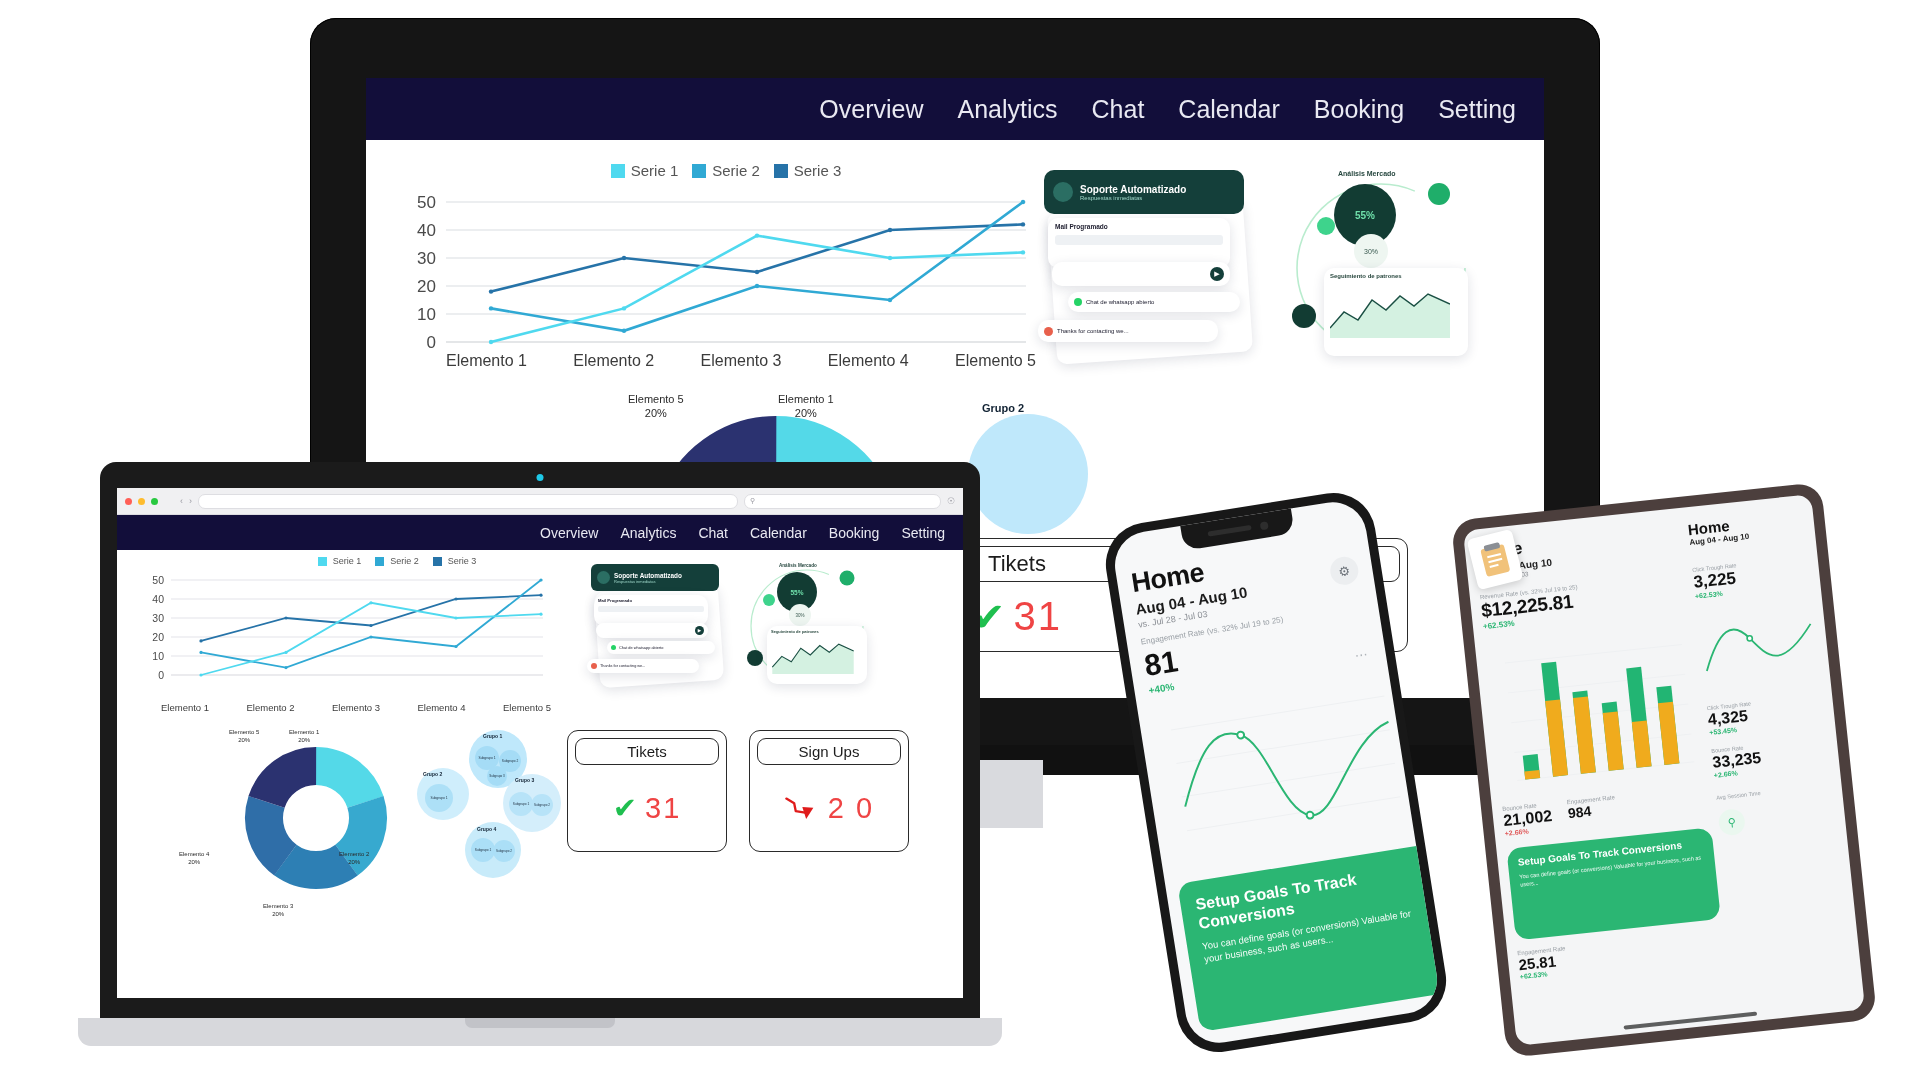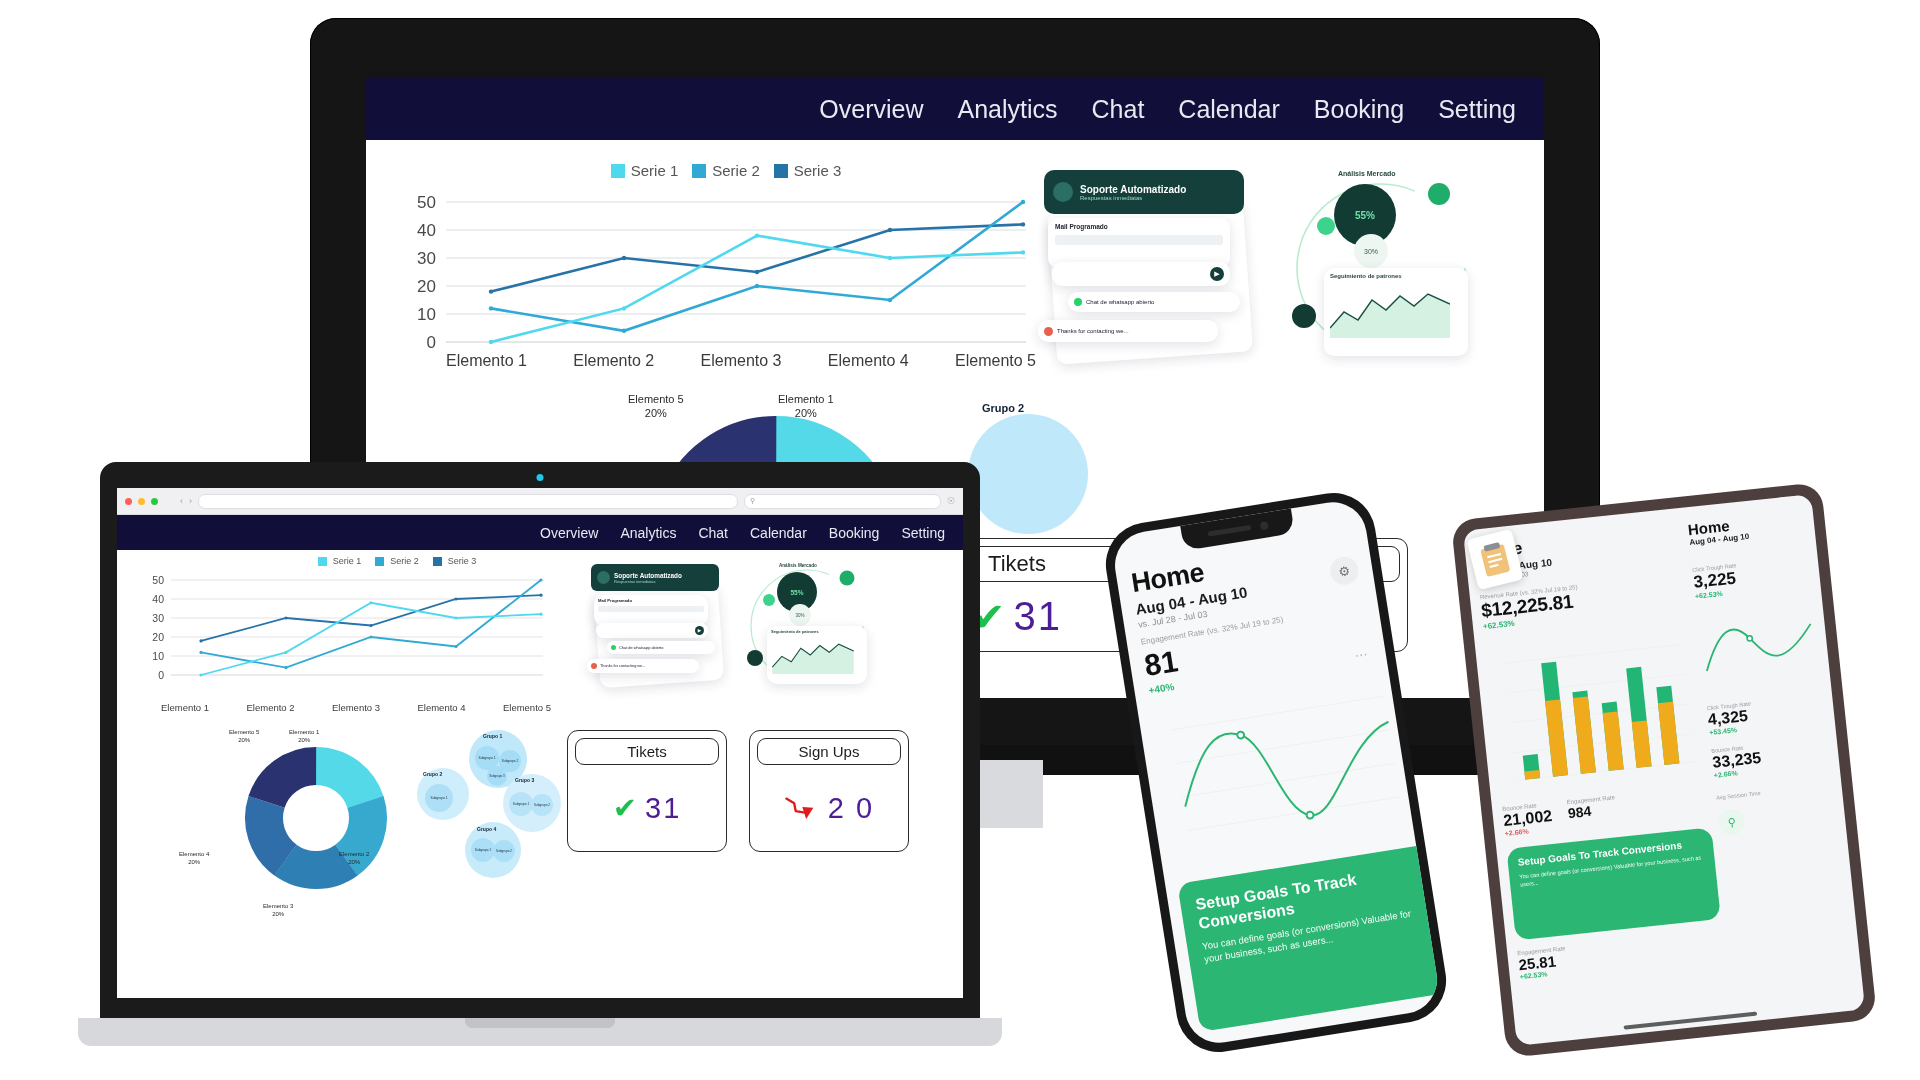--- a/index.html
+++ b/index.html
@@ -68,21 +68,21 @@
   #tablet-home{position:absolute;left:50%;transform:translateX(-50%);bottom:16px;
       width:134px;height:4px;border-radius:2px;background:#2b2b2b;opacity:.75;}
 
   
   .kpi-card{border:1.6px solid #2a2a2a;border-radius:11px;background:#fff;
       display:flex;flex-direction:column;align-items:center;}
   .kpi-head{border:1.2px solid #2a2a2a;border-radius:9px;background:#fff;
       display:flex;align-items:center;justify-content:center;color:#1c1c1c;
       width:calc(100% - 16px);margin:7px 0 0 0;}
   .kpi-body{flex:1;display:flex;align-items:center;justify-content:center;gap:8px;}
-  .kpi-num{color:#4c1d95;letter-spacing:2px;}
+  .kpi-num{color:#ef4444;letter-spacing:2px;}
 
   
   .mock-card{background:#fff;border-radius:10px;box-shadow:0 3px 12px rgba(20,30,60,.13);}
   .chat-card{background:#123;border-radius:10px;}
   .bar-g{fill:#22b573;}
   .bar-y{fill:#f0ab1d;}
 
   .phone-green-card{background:#2bb673;border-radius:14px;color:#fff;}
 
   .ring{fill:none;}

